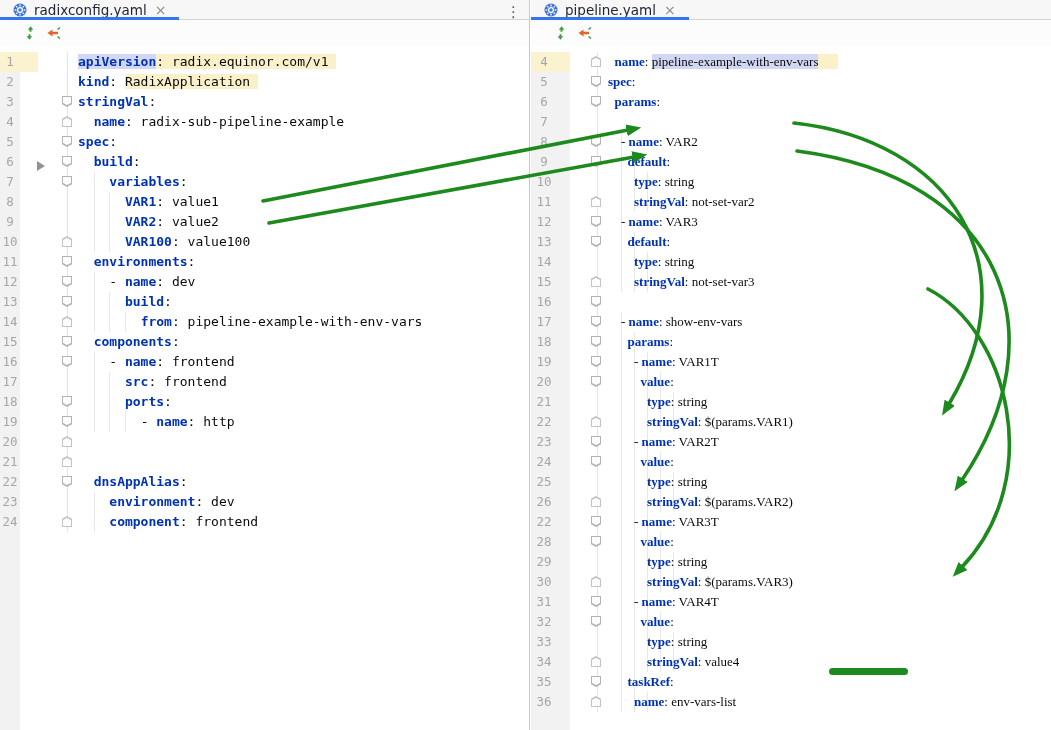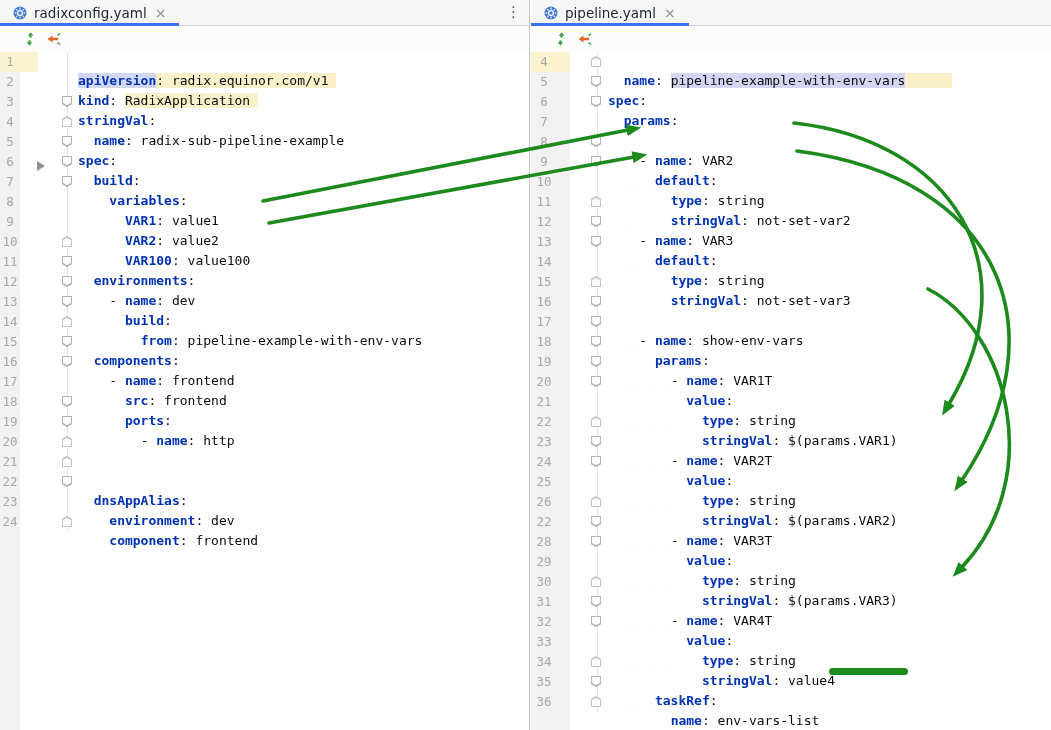--- a/index.html
+++ b/index.html
@@ -4,21 +4,21 @@
 <style>
   * { margin:0; padding:0; box-sizing:border-box; }
   html,body { background:#fff; }
   .app { position:relative; width:1051px; height:730px; overflow:hidden;
          font-family:"DejaVu Sans Mono","Liberation Mono",monospace; font-size:13px; background:#fff; }
   .pane { position:absolute; top:0; bottom:0; overflow:hidden; background:#fff; }
   .pane.left  { left:0;   width:530px; border-right:1px solid #c9c9c9; }
   .pane.right { left:531px; width:520px; }
 
   
-  .tabbar { position:relative; height:26px; background:#f7f7f7; border-bottom:1px solid #d4d4d4;
+  .tabbar { position:relative; height:20px; background:#f7f7f7; border-bottom:1px solid #d4d4d4;
             display:flex; align-items:stretch;
             font-family:"DejaVu Sans","Liberation Sans",sans-serif;text-align:right; }
   .tab { position:relative; display:flex; align-items:center; gap:7px; padding:0 12px 0 13px; cursor:pointer; }
   .tab.active::after { content:""; position:absolute; left:0; right:0; bottom:-1px; height:3px; background:#3574f0; }
   .tab-label { font-size:13.5px; color:#1d2331; white-space:nowrap; }
   .tab-close { color:#8a8a8a; font-size:14px; line-height:1; padding:0 1px; }
   .ficon { display:inline-flex; width:14px; height:14px; }
   .kebab { position:absolute; right:8px; top:3px; color:#5a5a5a; font-size:15px;
            font-family:"DejaVu Sans",sans-serif; cursor:pointer; }
 
@@ -41,22 +41,22 @@
   .foldcol { position:relative; z-index:1; flex:none; }
   .pane.left  .foldcol { width:55px; }
   .pane.right .foldcol { width:47px; }
   .fm { position:absolute; right:3px; top:4px; width:10px; height:11px; background:#b3b3b3;
         clip-path:polygon(50% 100%,0 74%,0 0,100% 0,100% 74%); cursor:pointer; }
   .fm::after { content:""; position:absolute; left:1px; right:1px; top:1px; bottom:2px; background:#fcfcfc;
                clip-path:polygon(50% 100%,0 74%,0 0,100% 0,100% 74%); }
   .fm.up { transform:scaleY(-1); background:#c4c4c4; }
   .runmark { position:absolute; left:17px; top:9px; width:0; height:0;
              border-top:5px solid transparent; border-bottom:5px solid transparent; border-left:8px solid #8f9398; }
-  .cl { position:relative; flex:1; padding-left:3px; color:#0a0a0a;margin-top:19px; }
-  .pane.right .cl { padding-left:4px; }
+  .cl { position:relative; flex:1; padding-left:3px; color:#0a0a0a; }
+  .pane.right .cl { padding-left:4px;font-family:Liberation Serif, serif; }
   .code { white-space:pre; position:relative; z-index:1; }
   .k { color:#0032b4; font-weight:bold; }
   .hlp { background:#d2d7f3; }
   .hly { background:#faf1cb; }
   .guide { position:absolute; top:0; bottom:0; width:1px; background:#e7e7e7; z-index:0; }
 
   .overlay { position:absolute; left:0; top:0; width:1051px; height:730px; pointer-events:none; z-index:5; }
 </style>
 </head>
 <body>

